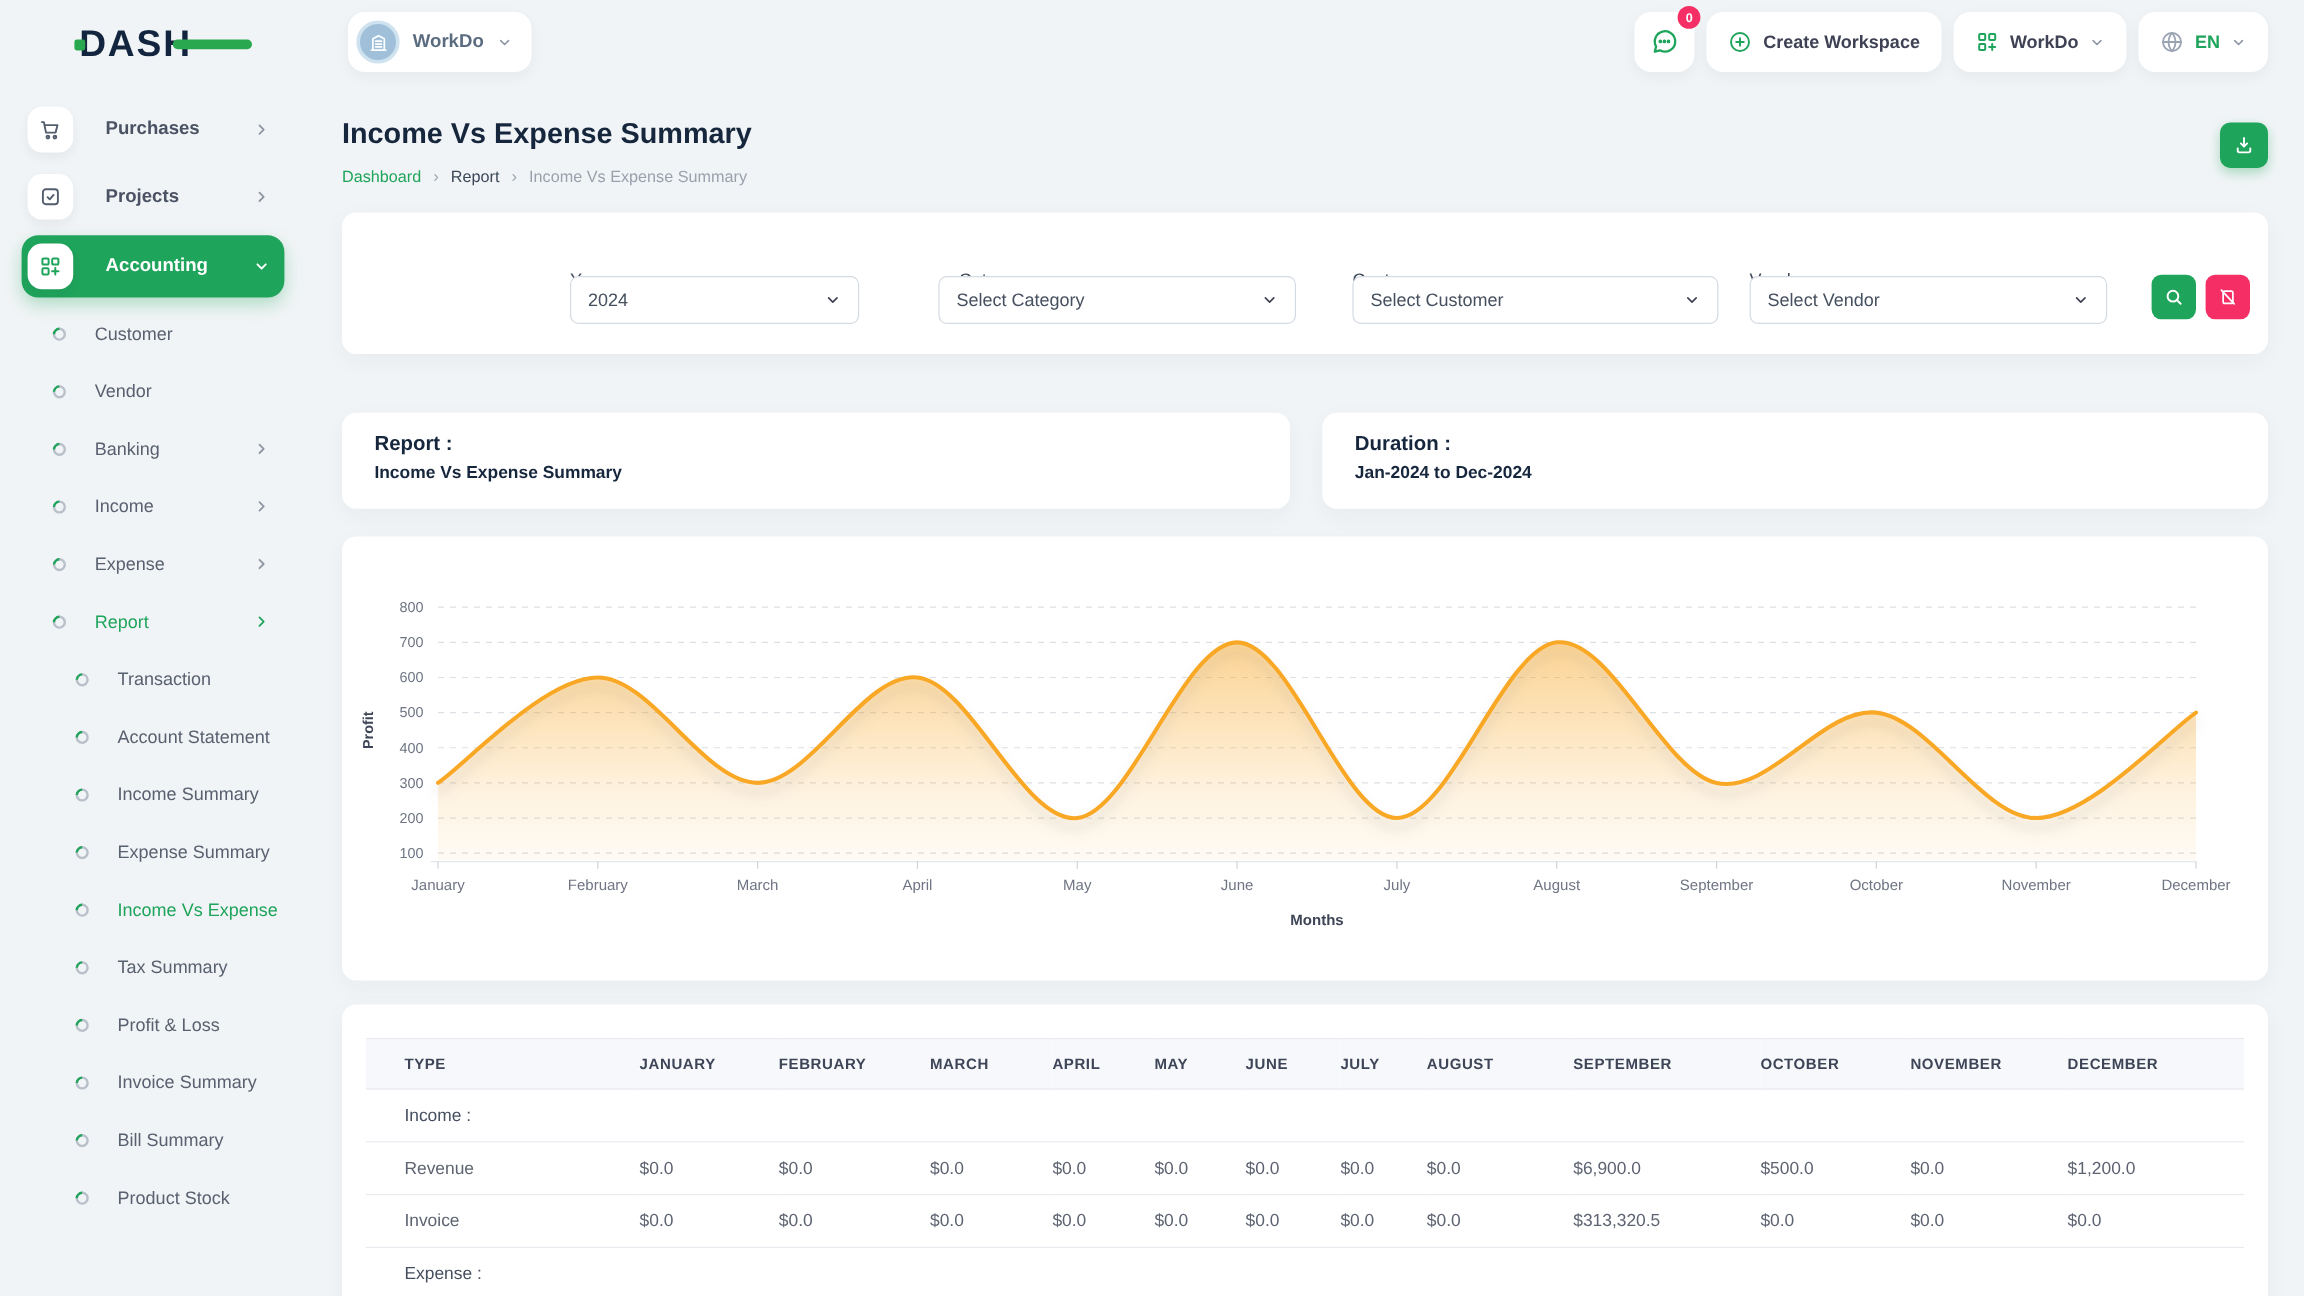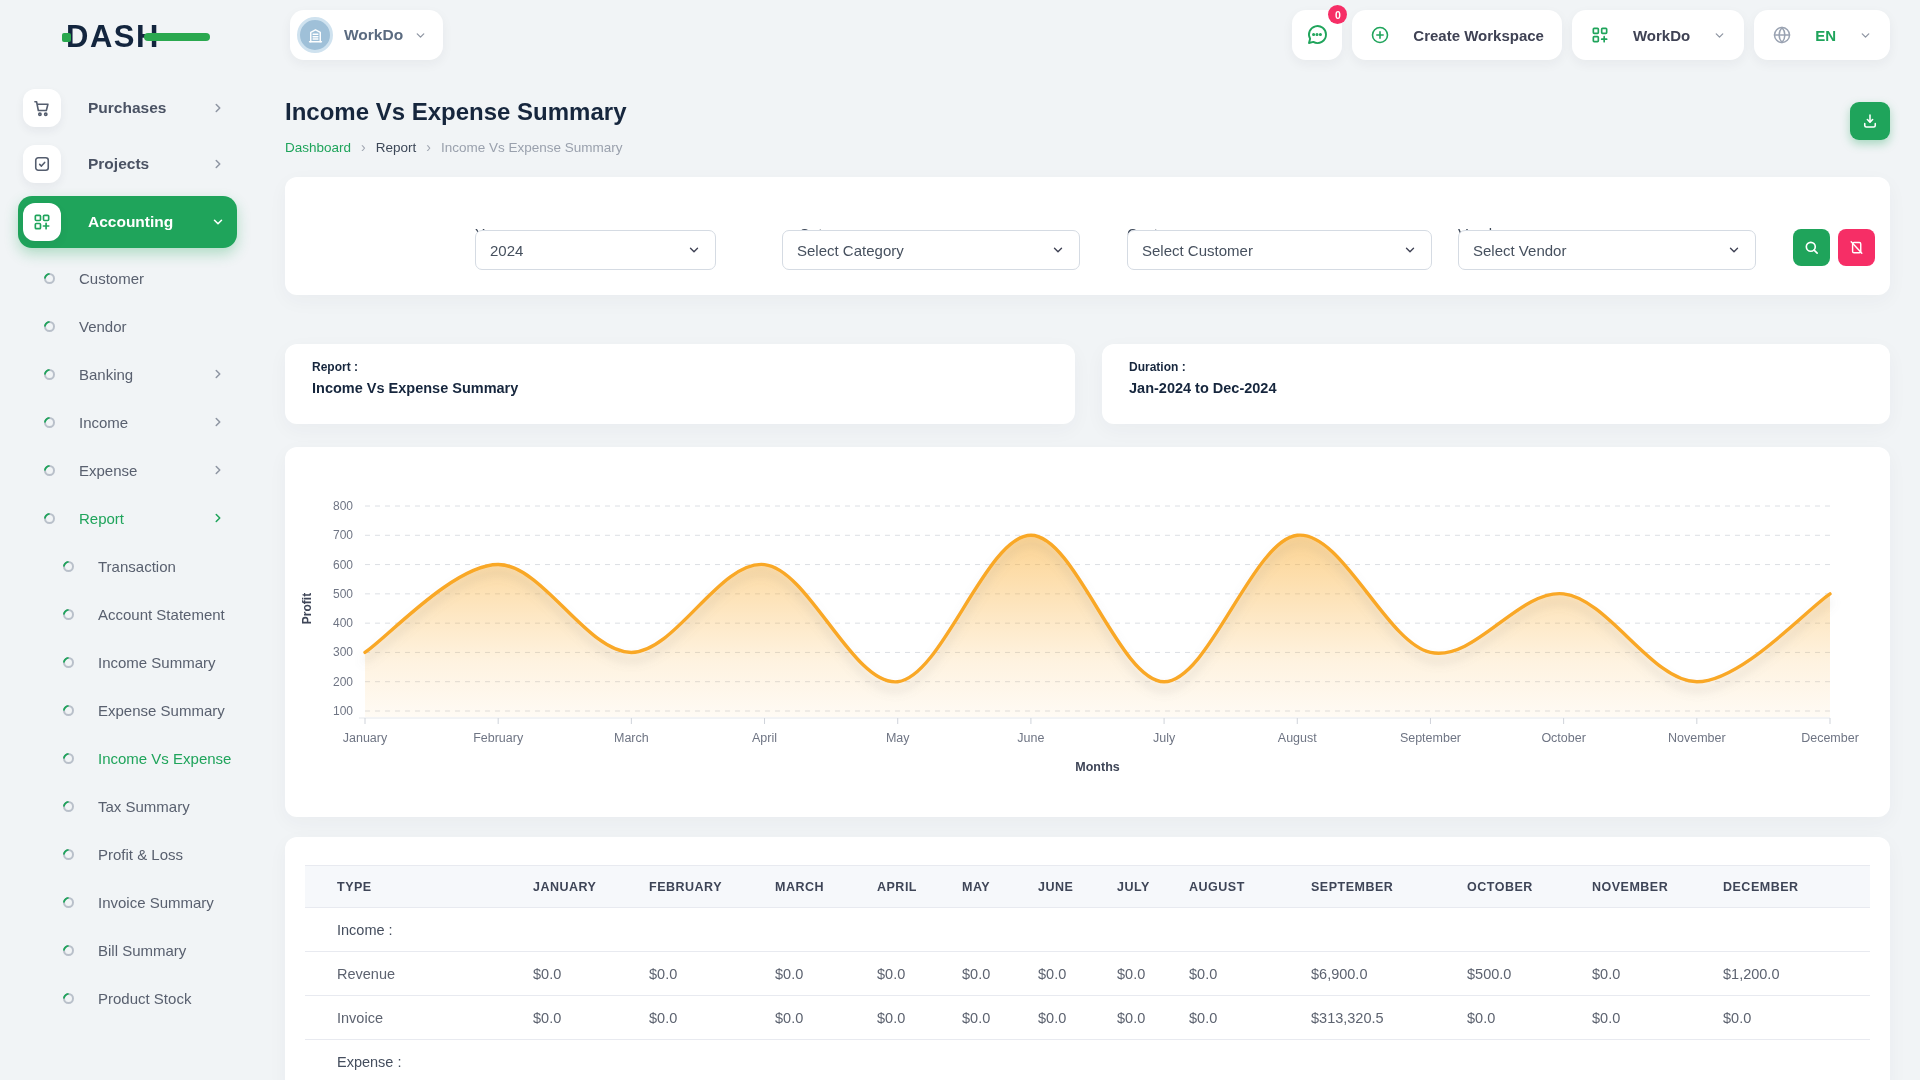--- a/index.html
+++ b/index.html
@@ -38,21 +38,21 @@
   .topbar { height:70px; display:flex; align-items:center; padding:0 30px 0 35px; }
   .pill { background:#fff; border-radius:14px; height:50px; display:flex; align-items:center; box-shadow:0 4px 12px rgba(30,40,60,.05); cursor:pointer; }
   .ws-pill { padding:0 16px 0 7px; gap:11px; }
   .avatar { width:36px; height:36px; border-radius:50%; background:#9fc0d8; border:3px solid #cfe2ef; display:flex; align-items:center; justify-content:center; }
   .avatar svg { width:19px; height:19px; stroke:#fff; }
   .ws-name { font-size:15.5px; color:#5b6b80; font-weight:600; }
   .tb-right { margin-left:auto; display:flex; align-items:center; gap:10px; }
   .icon-btn { width:50px; height:50px; justify-content:center; position:relative; }
   .icon-btn svg { width:24px; height:24px; stroke:#1fa45b; }
   .badge { position:absolute; top:-5px; right:-5px; min-width:19px; height:19px; border-radius:10px; background:#f62e66; color:#fff; font-size:10.5px; font-weight:700; display:flex; align-items:center; justify-content:center; padding:0 5px; }
-  .txt-pill { padding:0 18px; gap:23px; font-size:15px; font-weight:600; color:#3f4254; }
+  .txt-pill { padding:0 18px; gap:9px; font-size:15px; font-weight:600; color:#3f4254; }
   .txt-pill svg.lead { width:20px; height:20px; stroke:#1fa45b; }
   .txt-pill svg.tail { width:13px; height:13px; stroke:#8f96a3; }
   .lang-pill .globe svg { width:20px; height:20px; stroke:#9aa3b2; }
   .lang-code { color:#1fa45b; font-weight:700; }
 
   .content { padding:28px 30px 0 30px; height:1010px; overflow:hidden; }
   .page-head { display:flex; align-items:flex-start; justify-content:space-between; }
   h1.page-title { font-size:24px; font-weight:700; color:#16263d; margin-bottom:13px; }
   .breadcrumb { display:flex; align-items:center; font-size:13.5px; }
   .bc-link { color:#1fa45b; cursor:pointer; }
@@ -70,21 +70,21 @@
   .fselect svg { width:14px; height:14px; stroke:#3f4254; margin-left:auto; }
   .fbtn { position:absolute; top:52px; width:37px; height:37px; border:none; border-radius:8px; display:flex; align-items:center; justify-content:center; cursor:pointer; }
   .fbtn svg { width:17px; height:17px; stroke:#fff; }
   .fbtn.search { background:#1fa45b; }
   .fbtn.reset { background:#f62e66; }
 
   .info-row { display:flex; gap:27px; margin-top:49px; }
   .info-card { height:80px; padding:16px 27px; }
   .info-card.left { width:790px; }
   .info-card.right { width:788px; }
-  .info-label { font-size:12px; font-weight:700; color:#16263d; }
+  .info-label { font-size:17px; font-weight:700; color:#16263d; }
   .info-value { font-size:14.5px; font-weight:700; color:#16263d; margin-top:6px; }
 
   .chart-card { margin-top:23px; height:370px; }
   .chart-card svg { display:block; width:1605px; height:370px; font-family:"Liberation Sans", sans-serif; }
 
   .table-card { margin-top:20px; height:260px; padding:28px 20px 0 20px; overflow:hidden; }
   table.rpt { width:1565px; border-collapse:collapse; table-layout:fixed; }
   .rpt th { text-align:left; font-size:12.5px; letter-spacing:.5px; color:#3e4557; font-weight:700; background:#f6f8fb; border-top:1px solid #e8eaf0; border-bottom:1px solid #e8eaf0; height:42px; padding:0; }
   .rpt td { font-size:14.5px; color:#5d6370; height:44px; border-bottom:1px solid #e8eaf0; padding:0; }
   .rpt th.first, .rpt td.first { padding-left:32px; }

